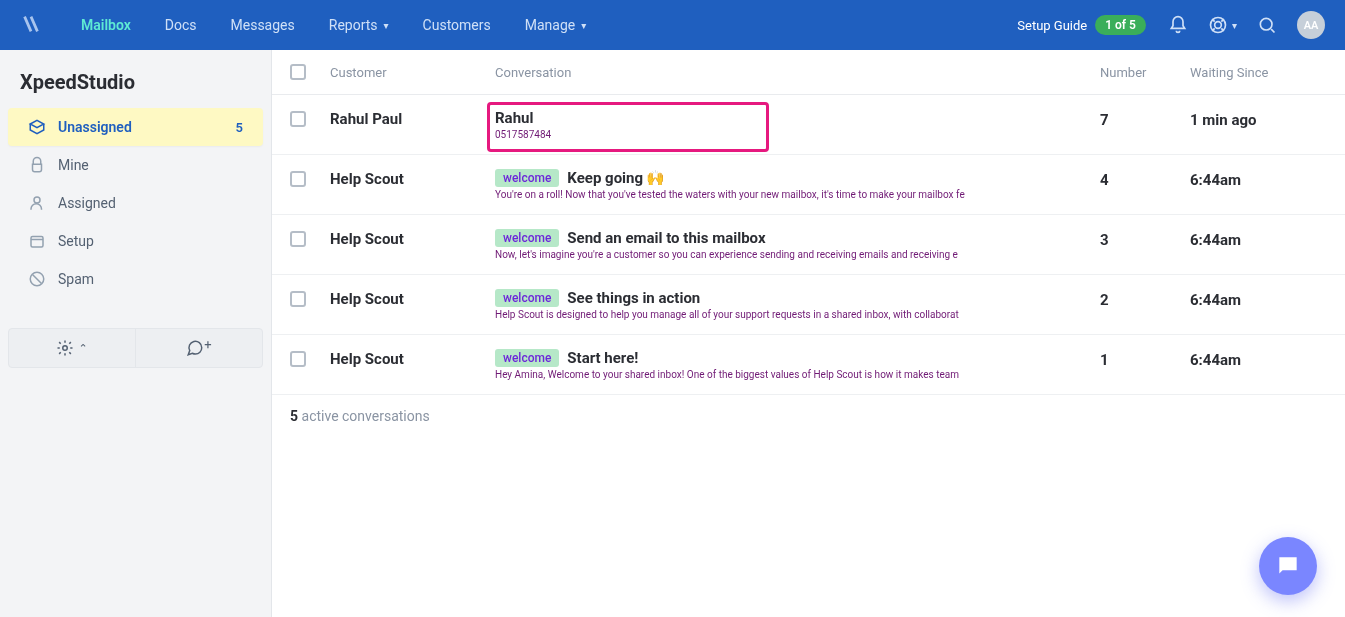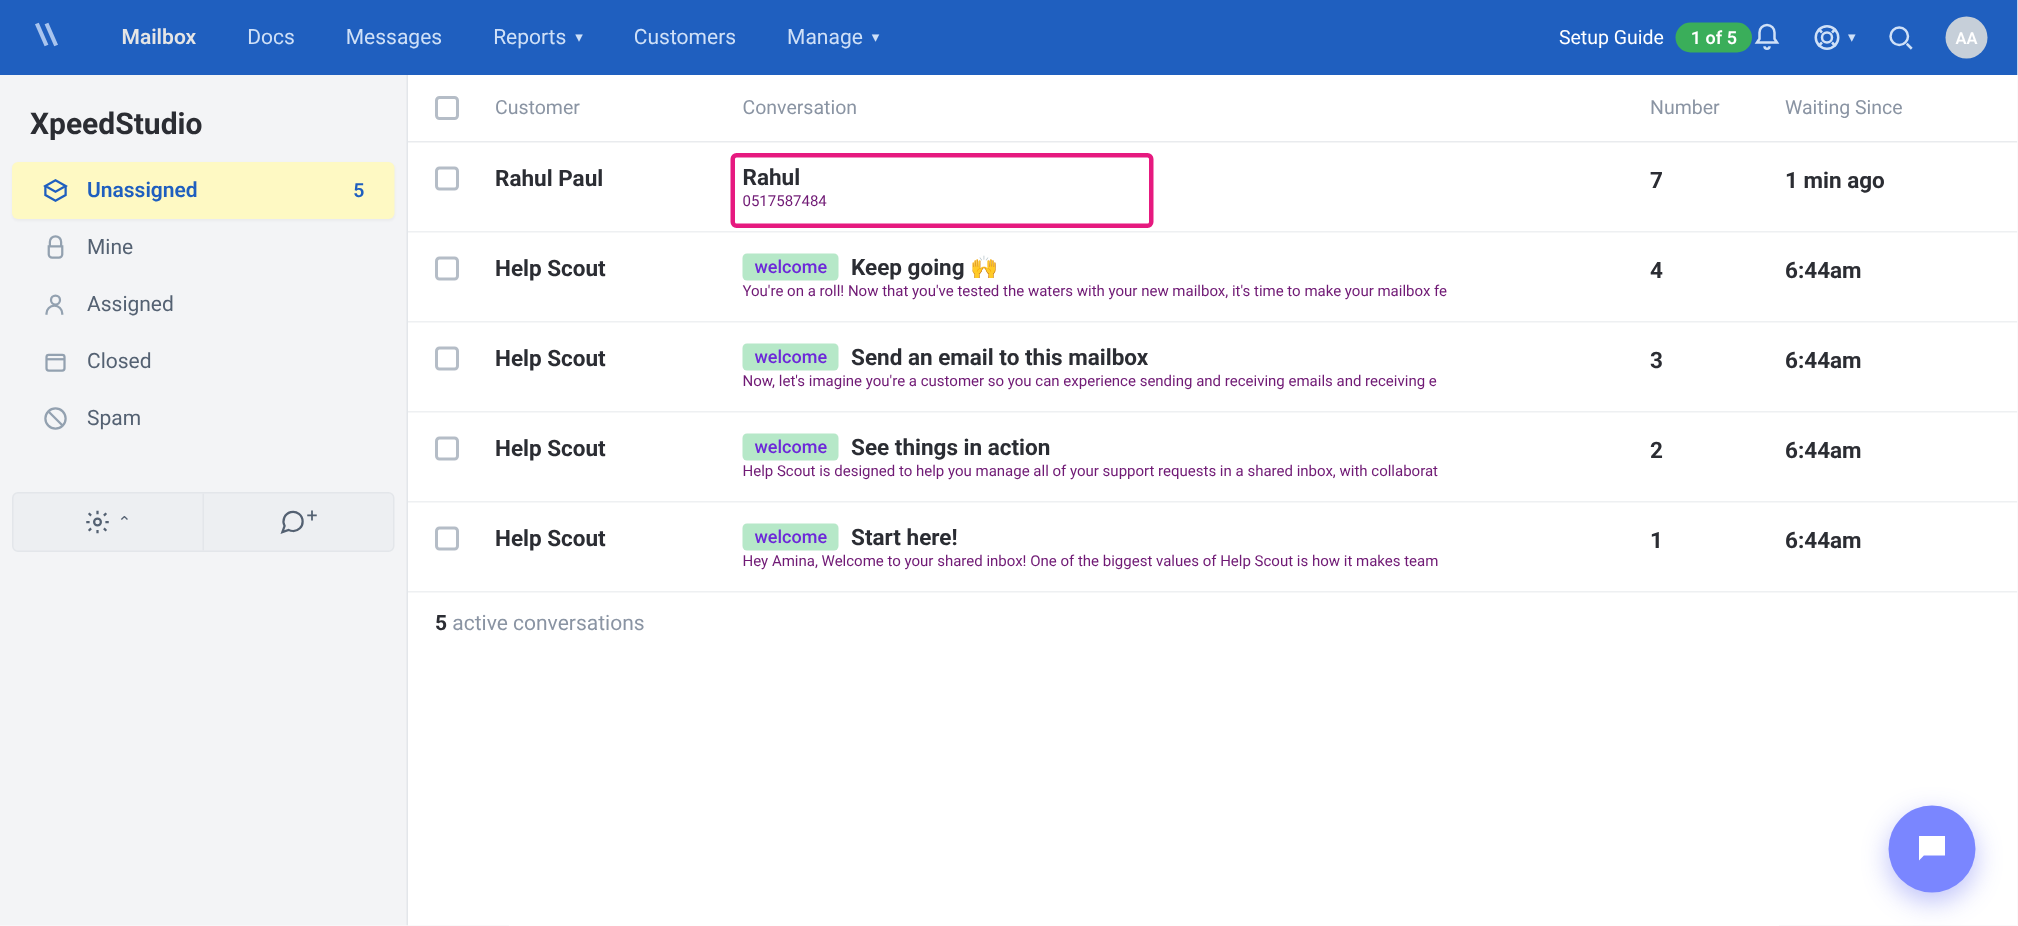--- a/index.html
+++ b/index.html
@@ -25,24 +25,24 @@
   }
   .topnav .logo { margin-right: 22px; color:#a8c4ee; }
   .topnav .nav-links { display: flex; align-items: center; gap: 0; }
   .topnav .nav-item {
     color: #cfe0f7;
     padding: 15px 17px;
     font-size: 14px;
     cursor: pointer;
     display:flex; align-items:center; gap:6px;
   }
-  .topnav .nav-item.active { color: #e5e5e5; font-weight:600; }
+  .topnav .nav-item.active { color: #5eead4; font-weight:600; }
   .topnav .chev { font-size:10px; }
   .topnav .spacer { flex:1; }
-  .topnav .setup { display:flex; align-items:center; gap:8px; font-size:13px; color:#fff; }
+  .topnav .setup { display:flex; align-items:center; gap:8px; margin-right:22px; font-size:13px; color:#fff; }
   .topnav .setup .pill {
     background:#3aae5a; color:#fff; padding:3px 10px; border-radius:12px; font-size:12px; font-weight:600;
   }
   .topnav .right-icons { display:flex; align-items:center; gap:20px; }
   .topnav .right-icons .ico { color:#cfe0f7; cursor:pointer; display:flex; align-items:center; gap:4px; }
   .topnav .avatar {
     width:28px; height:28px; border-radius:50%; background:#c6cfd9; color:#fff;
     display:flex; align-items:center; justify-content:center; font-size:11px; font-weight:600;
   }
 
@@ -226,21 +226,21 @@
             <circle cx="12" cy="8" r="4"></circle>
             <path d="M4 21v-1a7 7 0 0 1 14 0v1"></path>
           </svg>
           <span class="fld-label">Assigned</span>
         </div>
         <div class="folder">
           <svg width="18" height="18" viewBox="0 0 24 24" fill="none" stroke="currentColor" stroke-width="2">
             <rect x="4" y="6" width="16" height="14" rx="2"></rect>
             <path d="M4 10h16"></path>
           </svg>
-          <span class="fld-label">Closed</span>
+          <span class="fld-label">Setup</span>
         </div>
         <div class="folder">
           <svg width="18" height="18" viewBox="0 0 24 24" fill="none" stroke="currentColor" stroke-width="2">
             <circle cx="12" cy="12" r="9"></circle>
             <path d="M6 6l12 12"></path>
           </svg>
           <span class="fld-label">Spam</span>
         </div>
       </div>
     <div class="sidebar-bottom">

